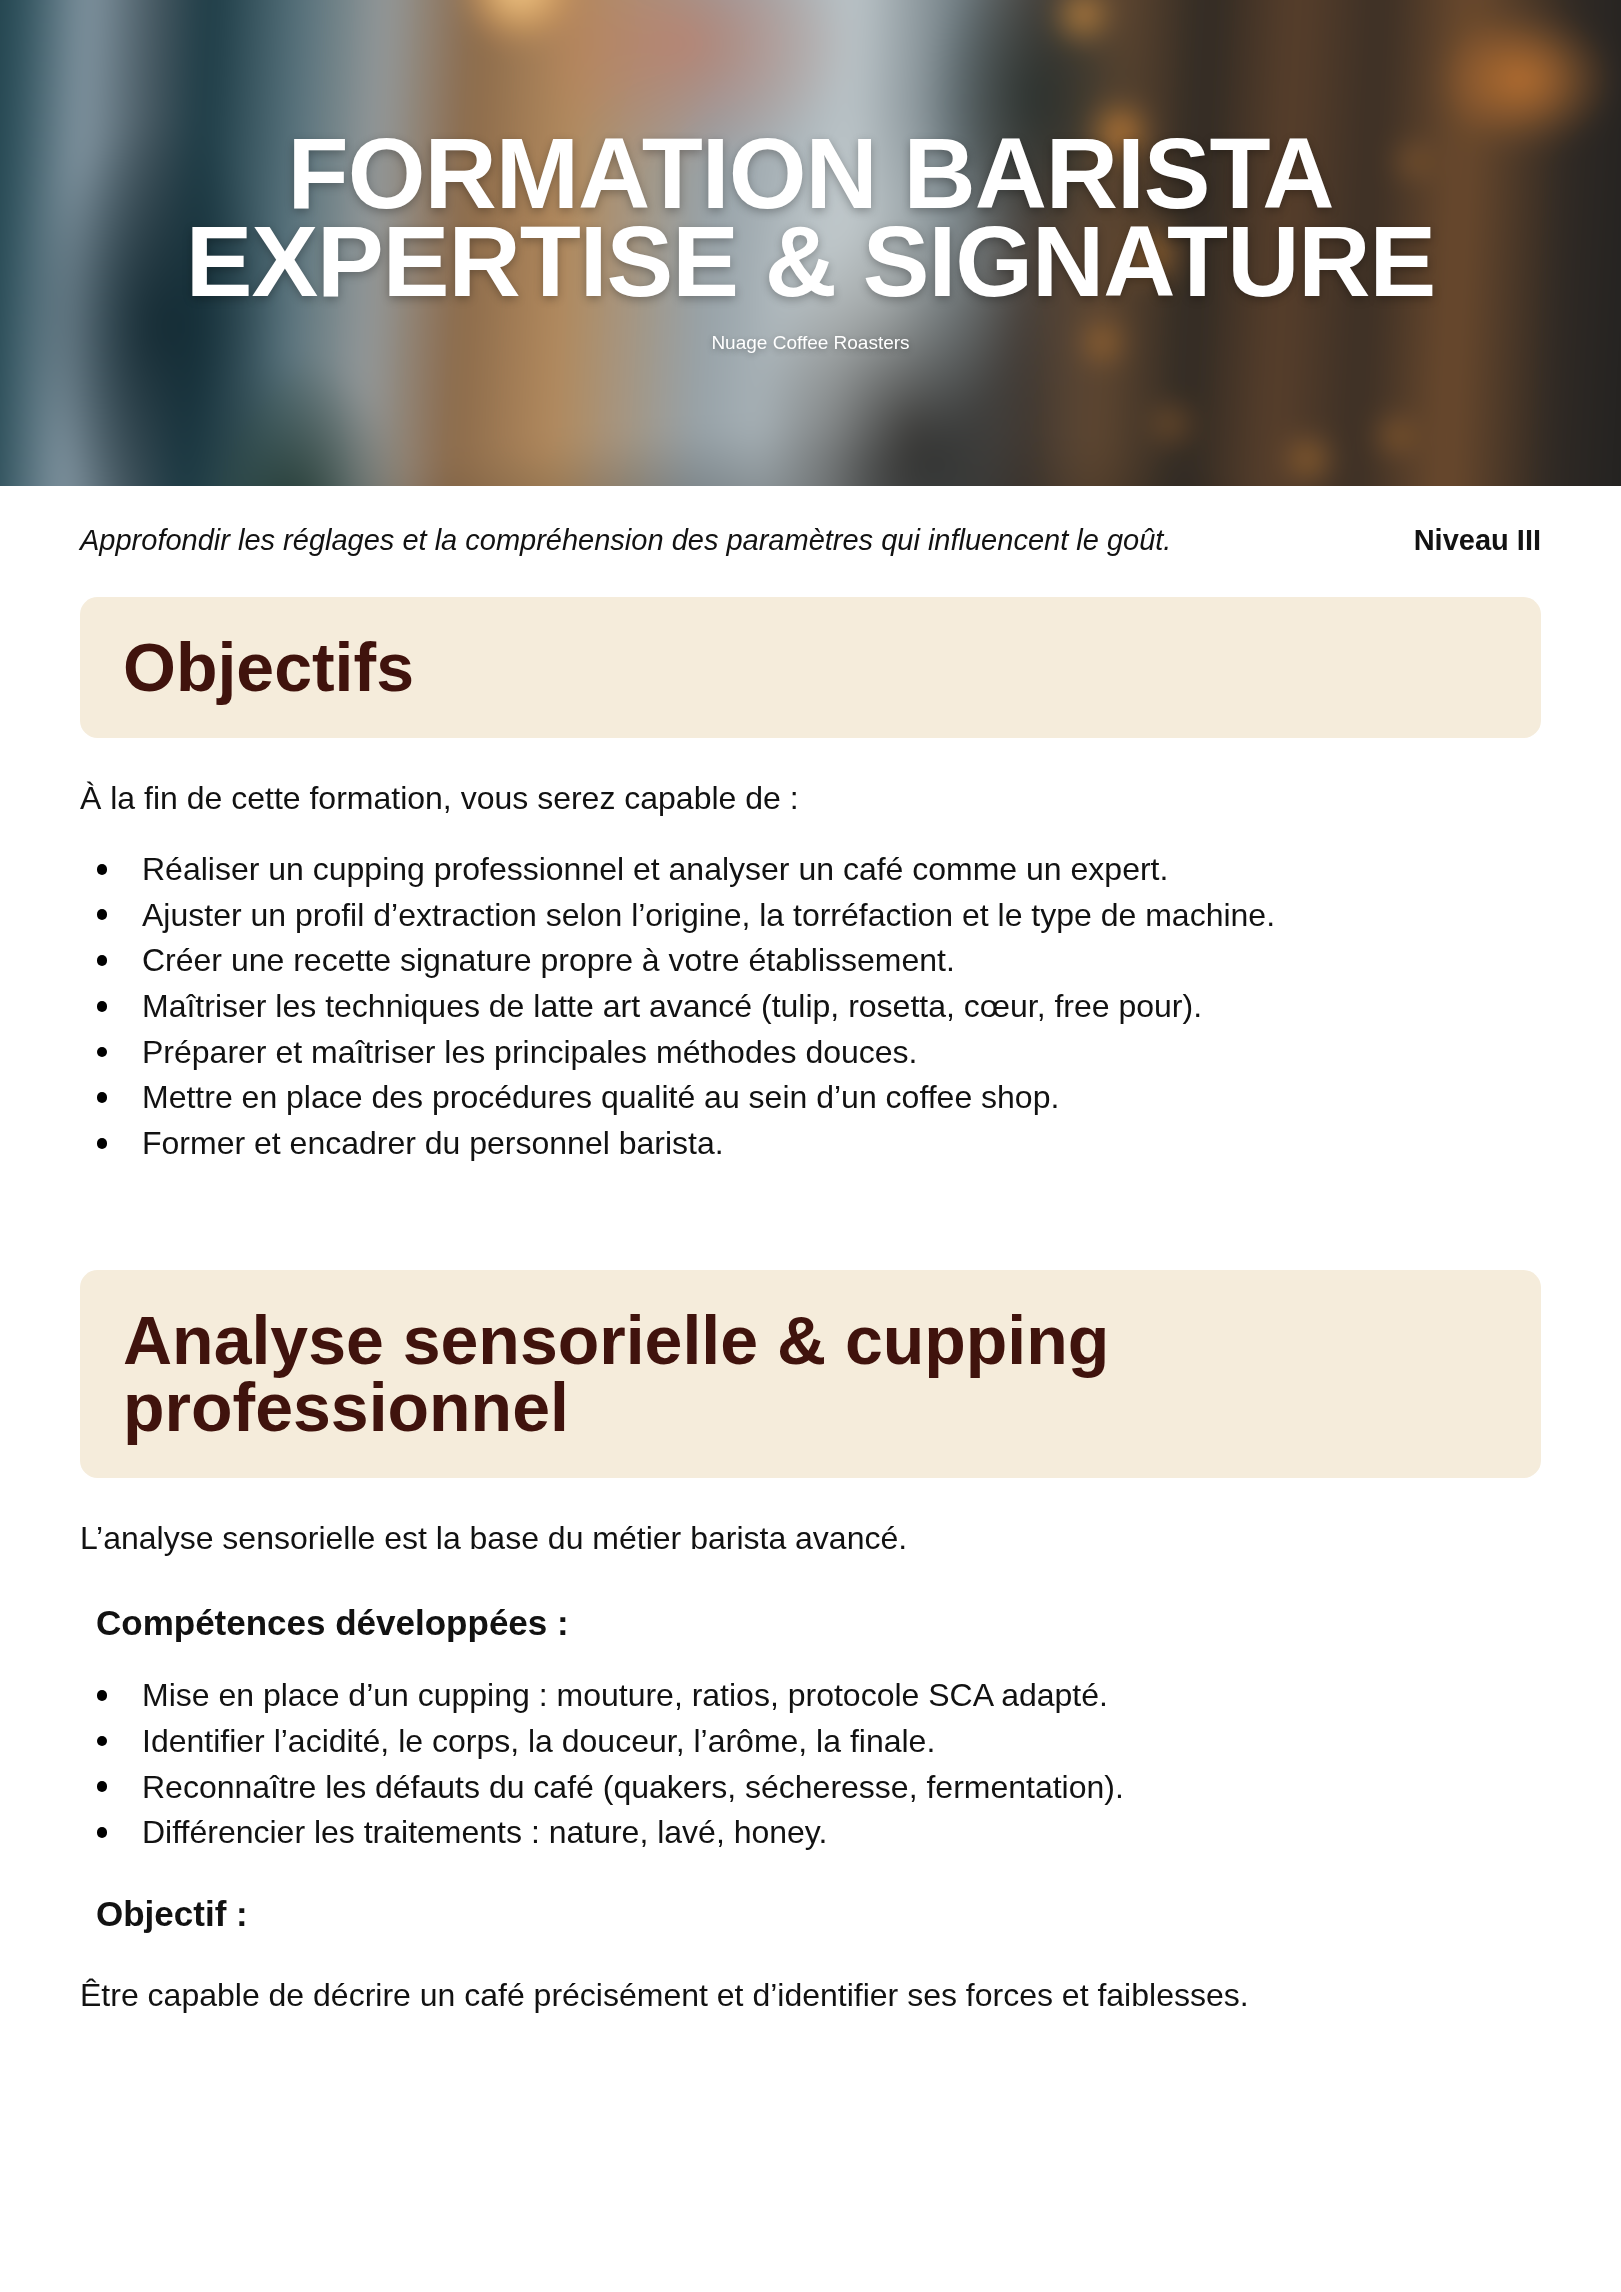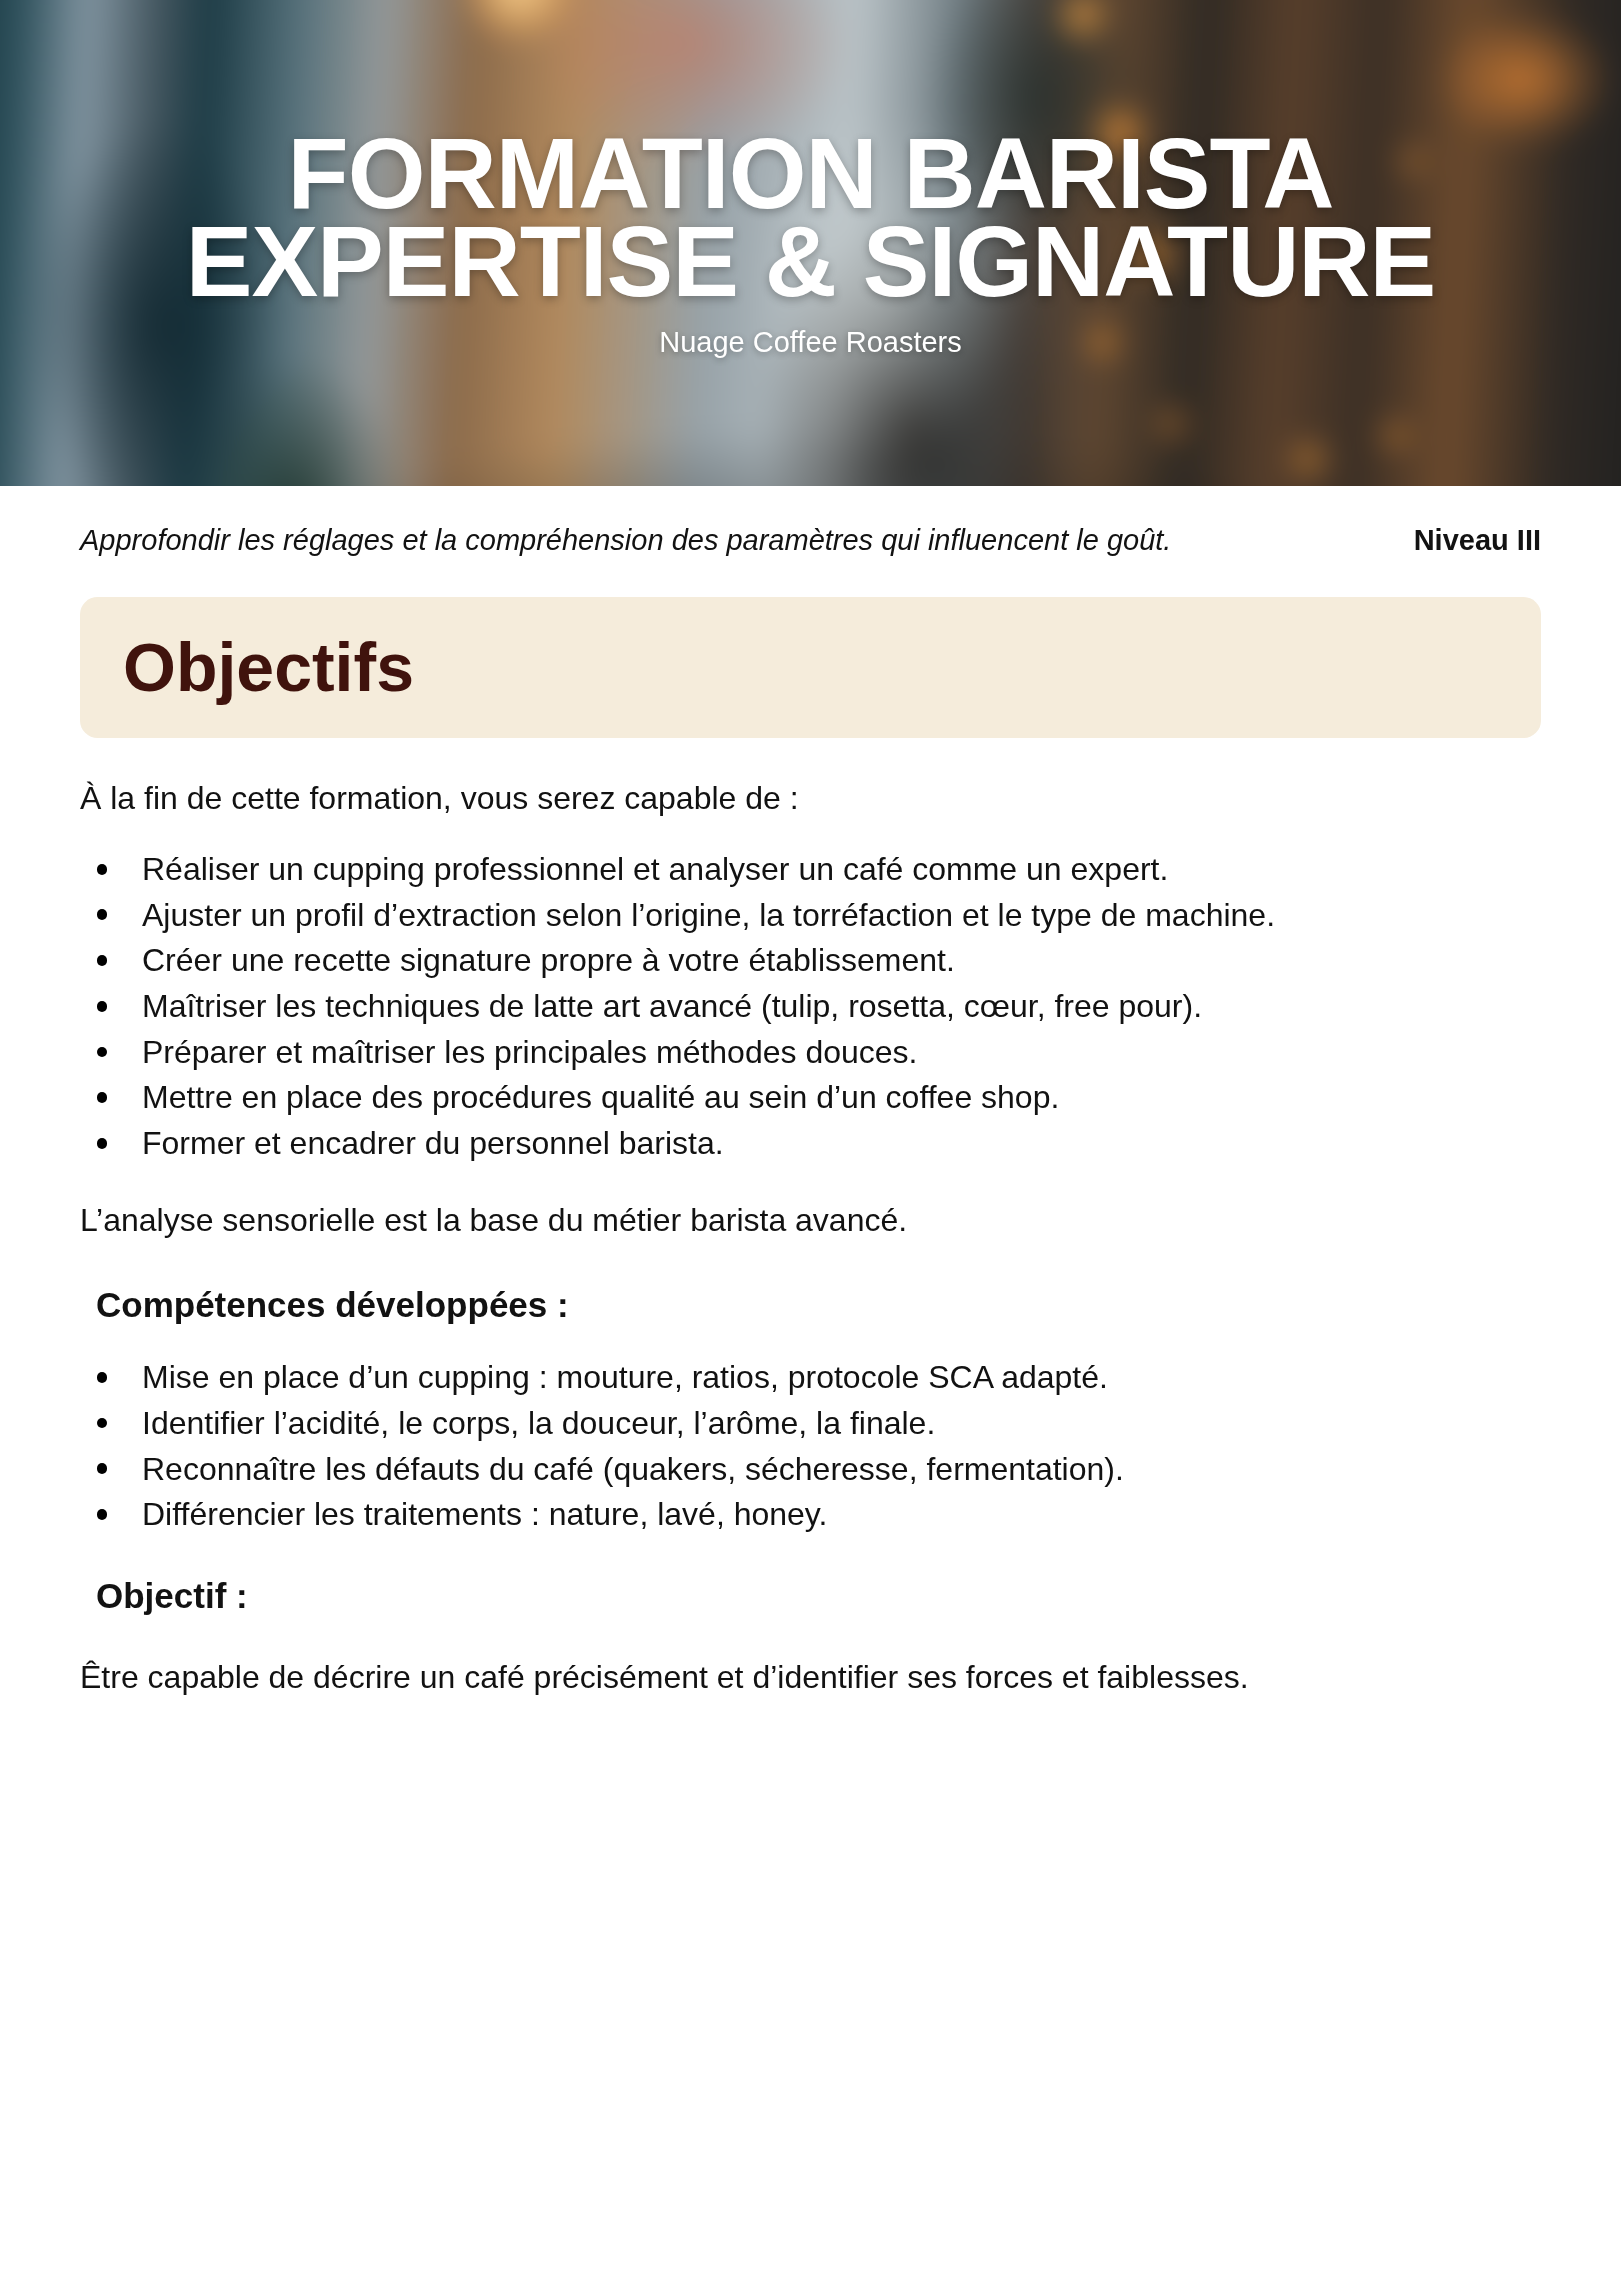--- a/index.html
+++ b/index.html
@@ -72,21 +72,21 @@
     font-size:100px;
     line-height:88px;
     font-weight:700;
     letter-spacing:-1px;
     color:var(--hero-text);
     text-shadow:0 2.9px 9.8px rgba(0,0,0,.28);
   }
   .hero-title .line{display:block;}
   .hero-subtitle{
     margin:19.6px 0 0;
-    font-size:29px;
+    font-size:19px;
     line-height:35px;
     font-weight:400;
     color:var(--hero-text);
     text-shadow:0 2px 5.9px rgba(0,0,0,.30);
   }
 
   
   .content{
     padding:0 80px 316px;
   }
@@ -200,20 +200,23 @@
           <li><span>Ajuster un profil d’extraction selon l’origine, la torréfaction et le type de machine.</span></li>
           <li><span>Créer une </span><span class="b">recette signature</span><span> propre à votre établissement.</span></li>
           <li><span>Maîtriser les techniques de </span><span class="b">latte art avancé</span><span> (tulip, rosetta, cœur, free pour).</span></li>
           <li><span>Préparer et maîtriser les principales </span><span class="b">méthodes douces</span><span>.</span></li>
           <li><span>Mettre en place des </span><span class="b">procédures qualité</span><span> au sein d’un coffee shop.</span></li>
           <li><span>Former et encadrer du personnel barista.</span></li>
         </ul>
     </section>
 
     <section class="section section--analyse">
+      <div class="section-box">
+        <h2 class="section-heading">Analyse sensorielle &amp; cupping professionnel</h2>
+      </div>
       <p class="lead">L’analyse sensorielle est la base du métier barista avancé.</p>
       <h3 class="subhead">Compétences développées :</h3>
       <ul class="bullets">
           <li><span>Mise en place d’un cupping : mouture, ratios, protocole SCA adapté.</span></li>
           <li><span>Identifier l’acidité, le corps, la douceur, l’arôme, la finale.</span></li>
           <li><span>Reconnaître les défauts du café (quakers, sécheresse, fermentation).</span></li>
           <li><span>Différencier les traitements : nature, lavé, honey.</span></li>
         </ul>
       <h3 class="subhead">Objectif :</h3>
       <p class="lead">Être capable de décrire un café précisément et d’identifier ses forces et faiblesses.</p>

